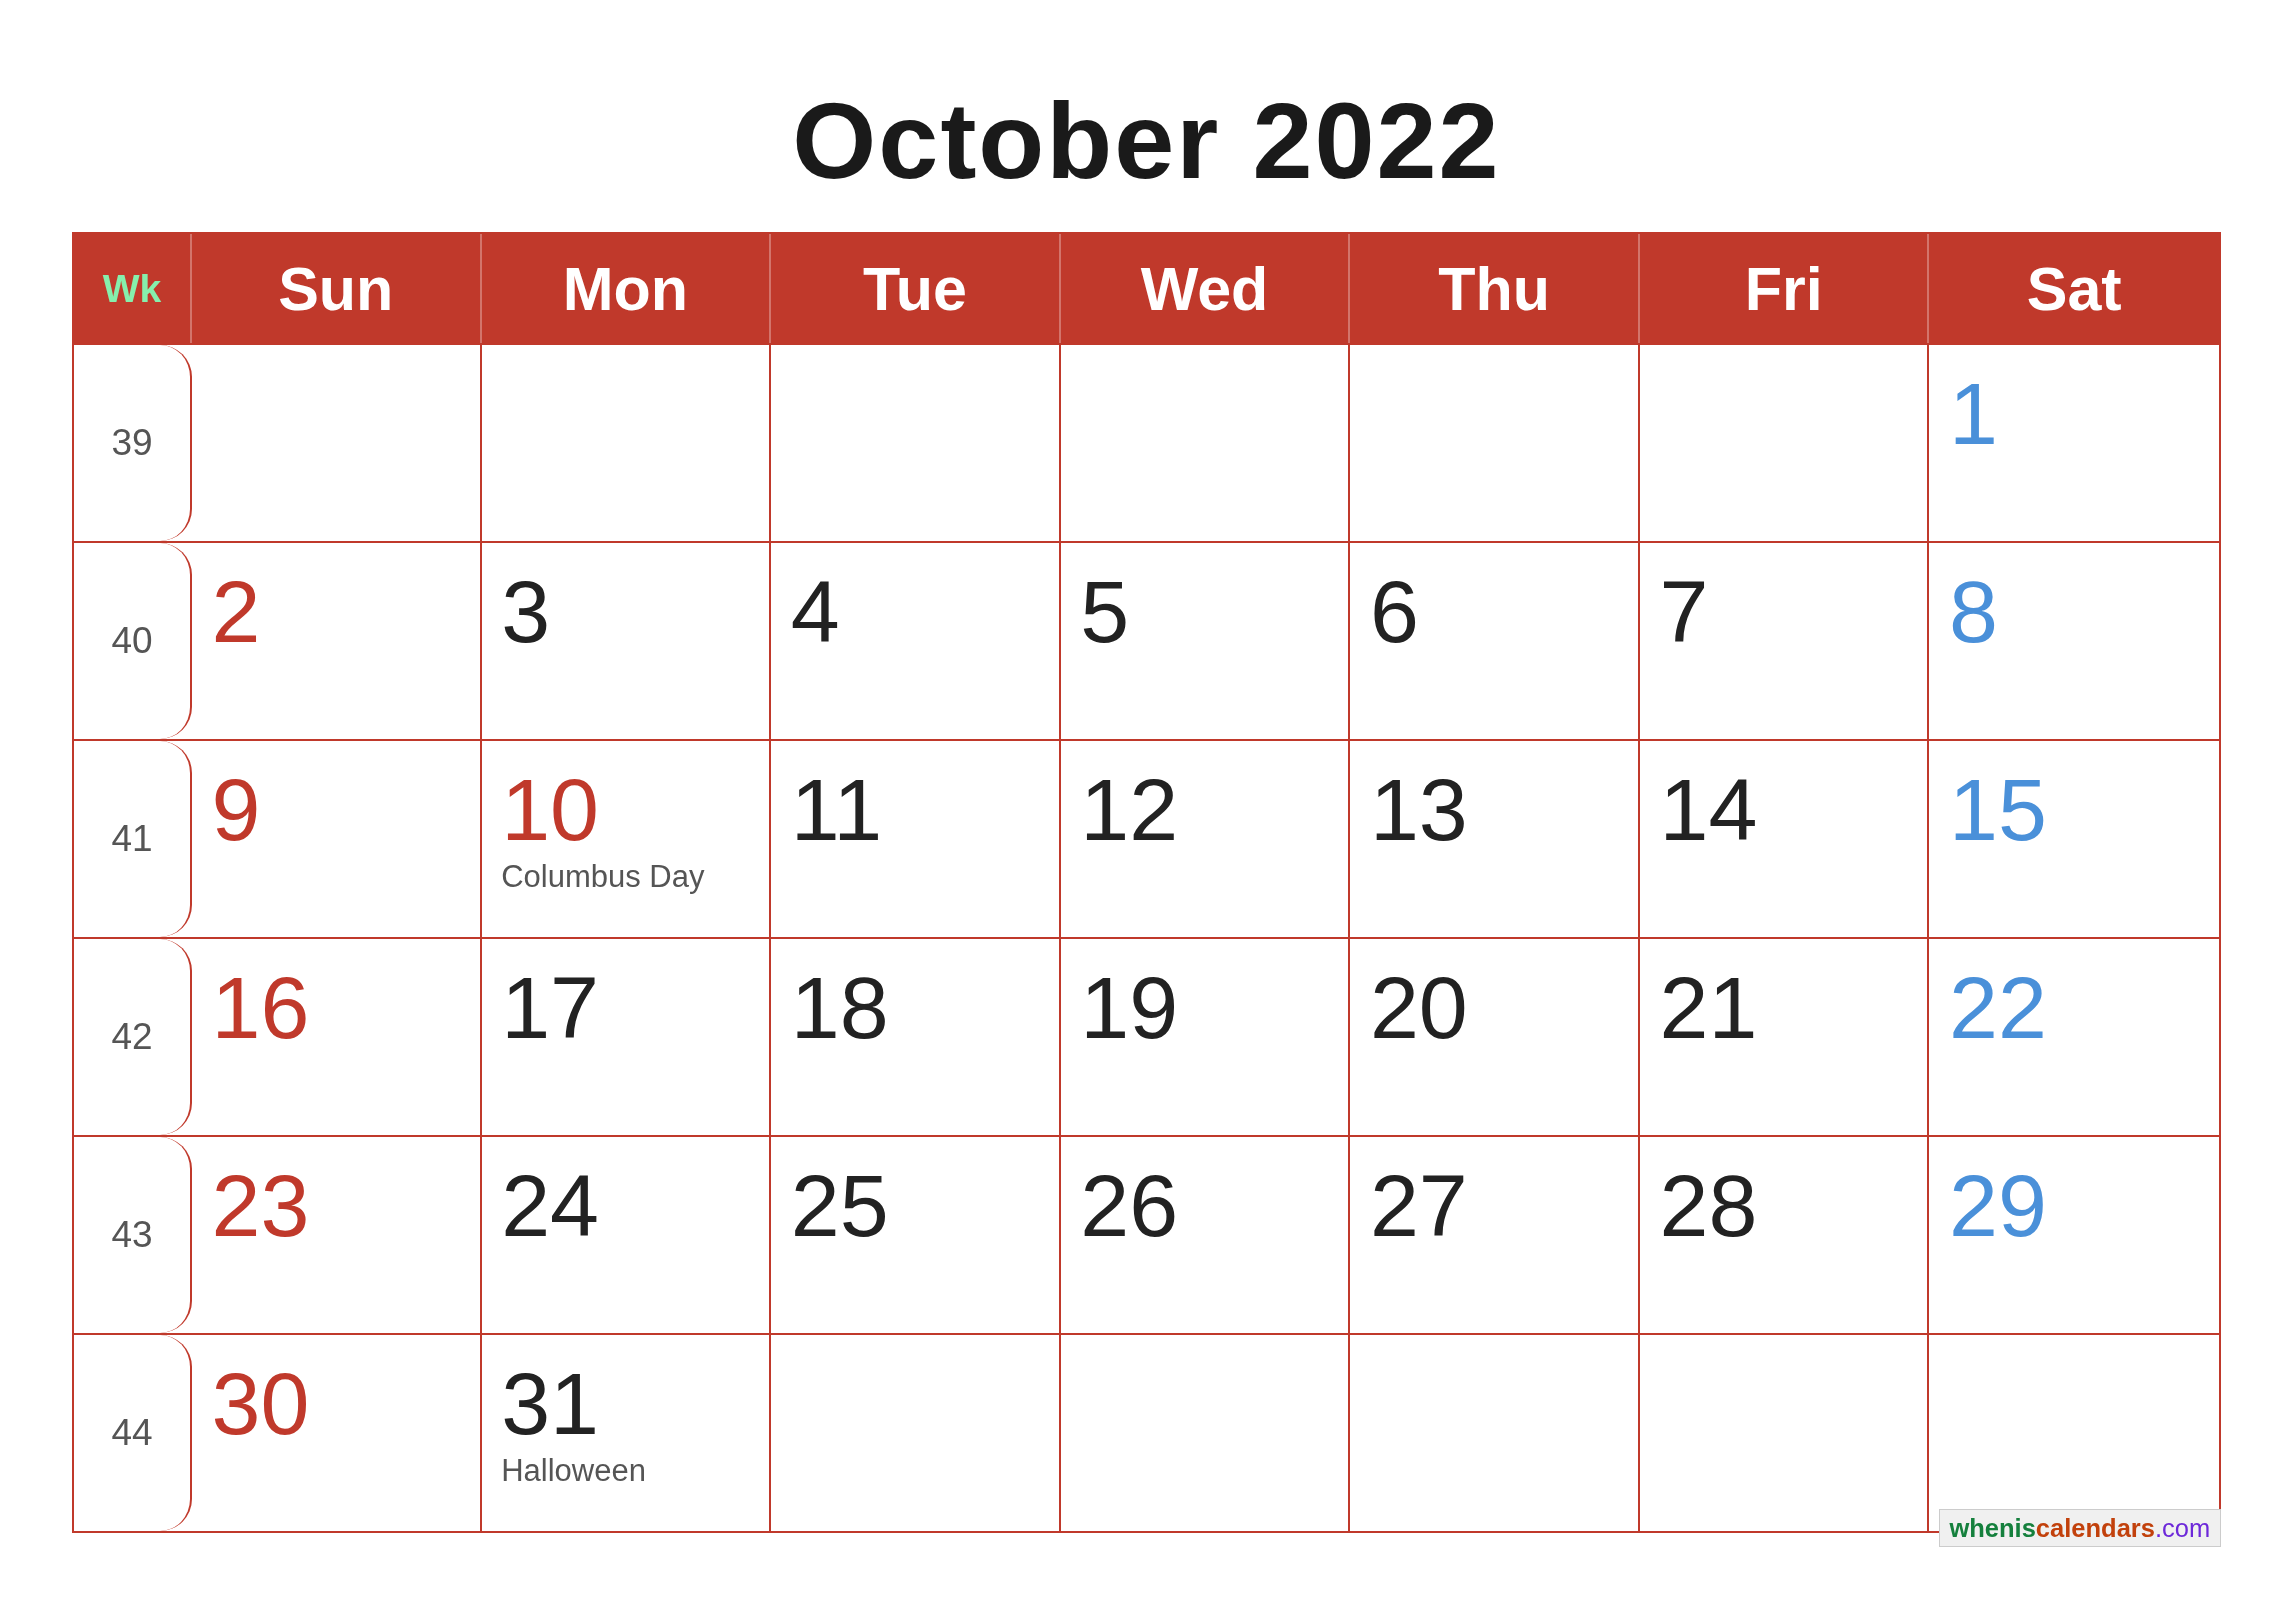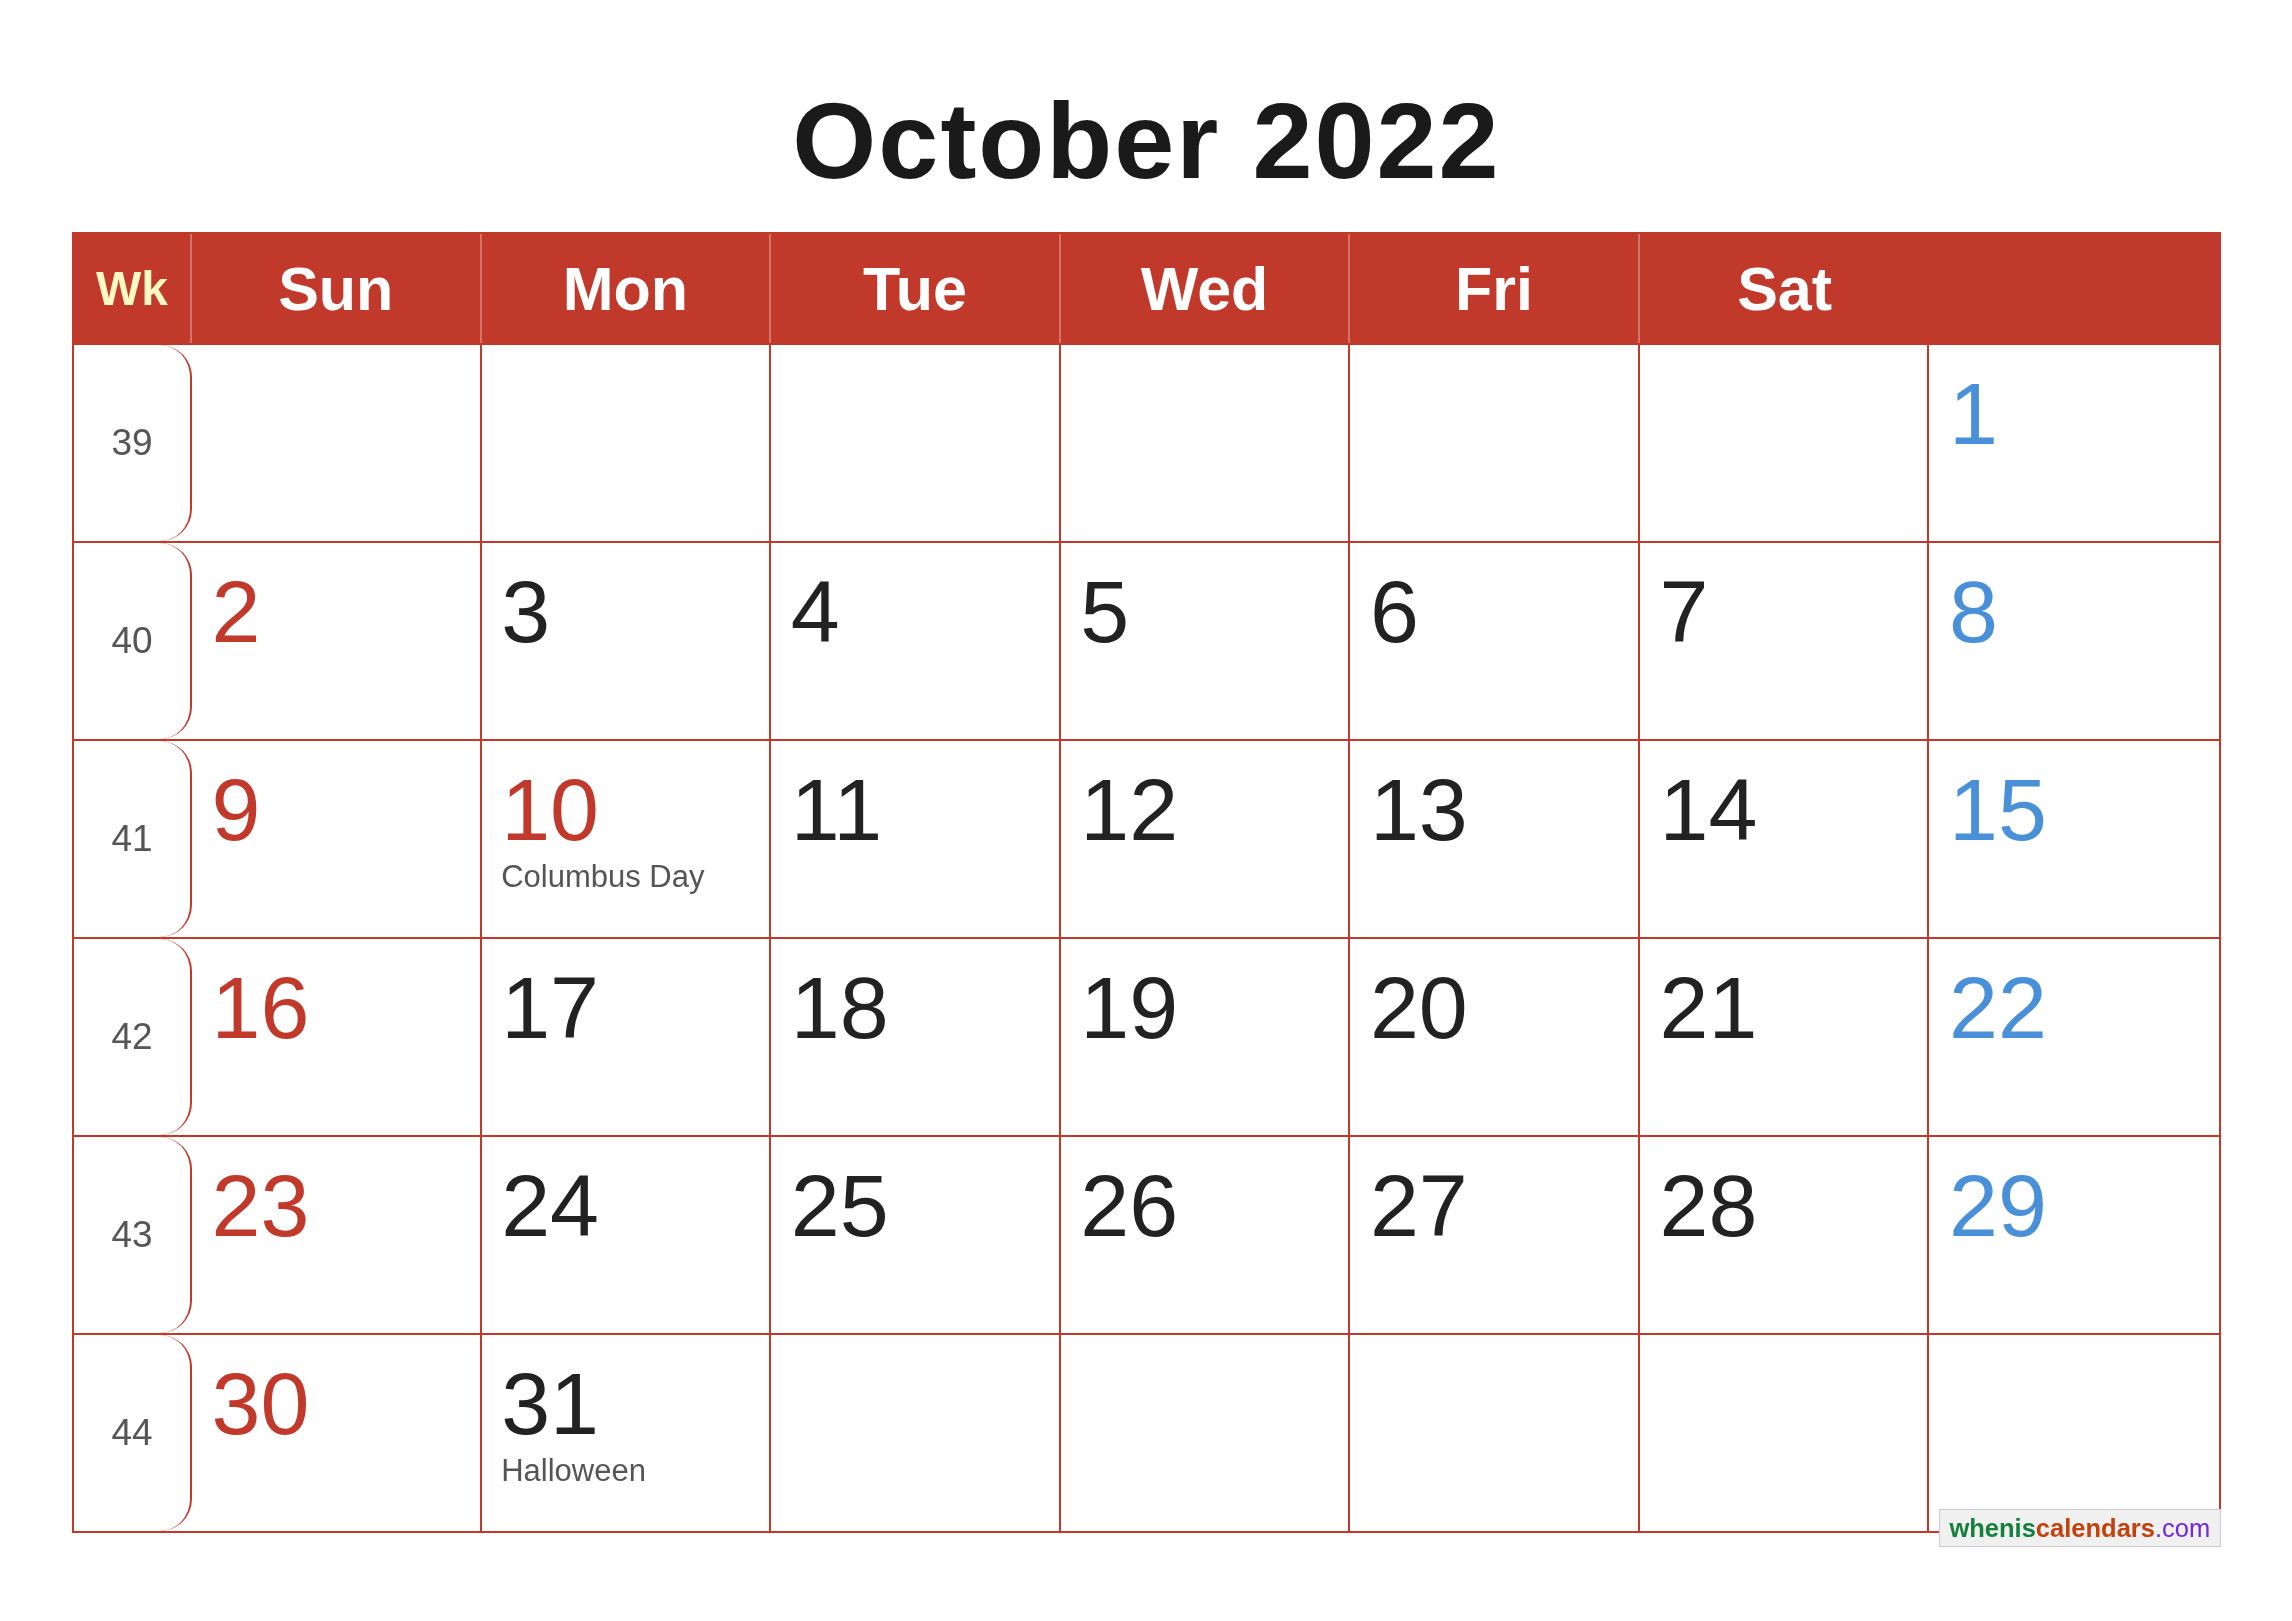--- a/index.html
+++ b/index.html
@@ -48,23 +48,23 @@
       font-family: 'Arial', cursive;
       font-weight: bold;
       border-right: 2px solid rgba(255,255,255,0.3);
     }
 
     .header-cell:last-child {
       border-right: none;
     }
 
     .header-cell.wk-header {
-      font-size: 48px;
+      font-size: 39px;
       font-style: normal;
-      color: #fef9c3;
+      color: #86efac;
       display: flex;
       align-items: center;
       justify-content: center;
     }
 
     .calendar-body {
       width: 100%;
     }
 
     .calendar-row {
@@ -170,20 +170,21 @@
 <div class="page-wrapper">
   <h1 class="title">October 2022</h1>
 
   <div class="calendar-container">
     <div class="calendar-header">
       <div class="header-cell wk-header">Wk</div>
       <div class="header-cell">Sun</div>
       <div class="header-cell">Mon</div>
       <div class="header-cell">Tue</div>
       <div class="header-cell">Wed</div>
+      <div class="header-cell">Thu</div>
       <div class="header-cell">Fri</div>
       <div class="header-cell">Sat</div>
     </div>
 
     <div class="calendar-body" id="calendar-body">
     <div class="calendar-row">
           <div class="wk-cell">39</div>
           <div class="day-cell"></div>
           <div class="day-cell"></div>
           <div class="day-cell"></div>

